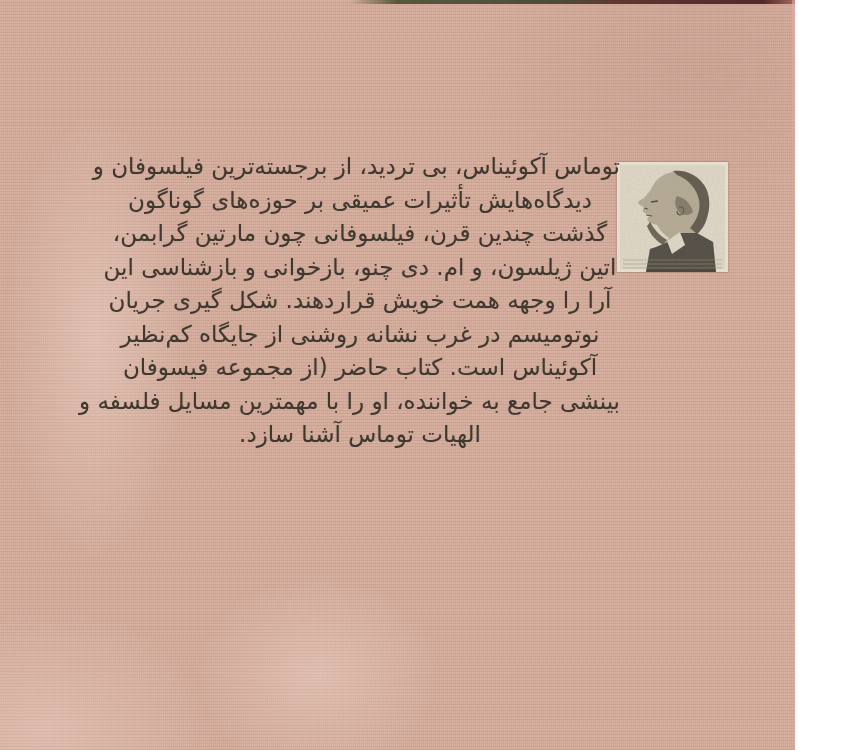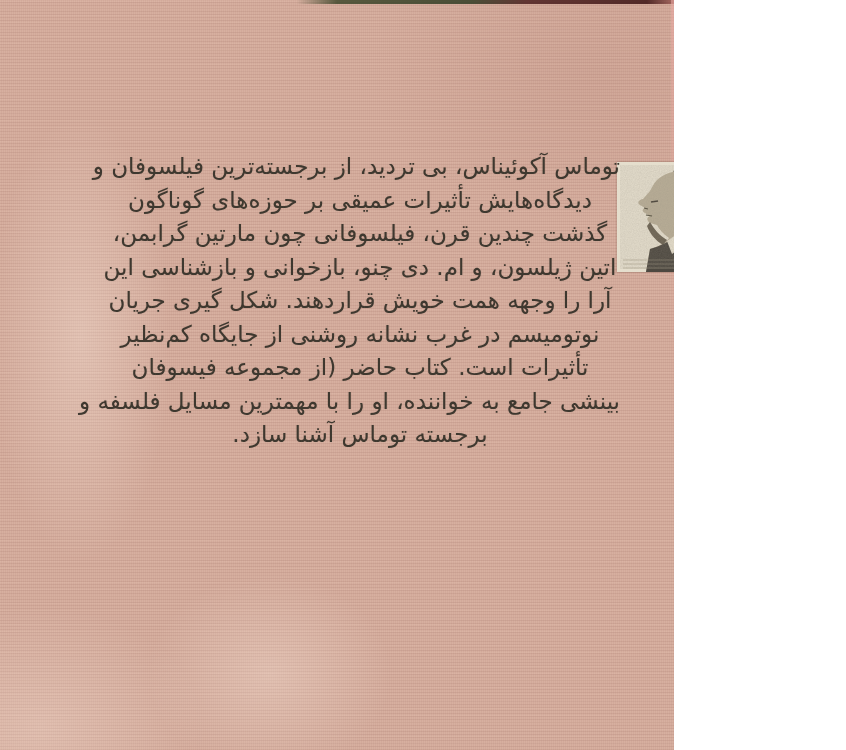--- a/index.html
+++ b/index.html
@@ -2,21 +2,21 @@
 <html><head>
 <meta charset="utf-8">
 <style>
   html, body {
     margin: 0;
     padding: 0;
     font-family: "DejaVu Sans", sans-serif;
   }
   .cover {
     position: relative;
-    width: 674px;
+    width: 795px;
     height: 750px;
     overflow: hidden;
     background-color: #d2a99a;
     background-image:
       radial-gradient(ellipse 130px 320px at 12% 45%, rgba(255,242,230,0.30), transparent 70%),
       radial-gradient(ellipse 170px 140px at 40% 90%, rgba(255,240,228,0.28), transparent 72%),
       radial-gradient(ellipse 220px 160px at 6% 97%, rgba(255,238,226,0.26), transparent 75%),
       radial-gradient(ellipse 300px 200px at 88% 10%, rgba(150,95,85,0.10), transparent 75%),
       repeating-linear-gradient(0deg, rgba(120,70,60,0.10) 0px, rgba(120,70,60,0.10) 1px, transparent 1px, transparent 3px),
       repeating-linear-gradient(90deg, rgba(255,235,210,0.10) 0px, rgba(255,235,210,0.10) 1px, transparent 1px, transparent 2px),
@@ -132,18 +132,18 @@
     </svg>
   </div>
 
   <div class="text-block" dir="rtl" lang="fa">
     <div class="line">توماس آکوئیناس، بی تردید، از برجسته‌ترین فیلسوفان و</div>
     <div class="line">دیدگاه‌هایش تأثیرات عمیقی بر حوزه‌های گوناگون</div>
     <div class="line">گذشت چندین قرن، فیلسوفانی چون مارتین گرابمن،</div>
     <div class="line">اتین ژیلسون، و ام. دی چنو، بازخوانی و بازشناسی این</div>
     <div class="line">آرا را وجهه همت خویش قراردهند. شکل گیری جریان</div>
     <div class="line">نوتومیسم در غرب نشانه روشنی از جایگاه کم‌نظیر</div>
-    <div class="line">تأثیرات است. کتاب حاضر (از مجموعه فیسوفان</div>
+    <div class="line">آکوئیناس است. کتاب حاضر (از مجموعه فیسوفان</div>
     <div class="line">بینشی جامع به خواننده، او را با مهمترین مسایل فلسفه و</div>
-    <div class="line">برجسته توماس آشنا سازد.</div>
+    <div class="line">الهیات توماس آشنا سازد.</div>
   </div>
 
 </div>
 
 </body></html>

